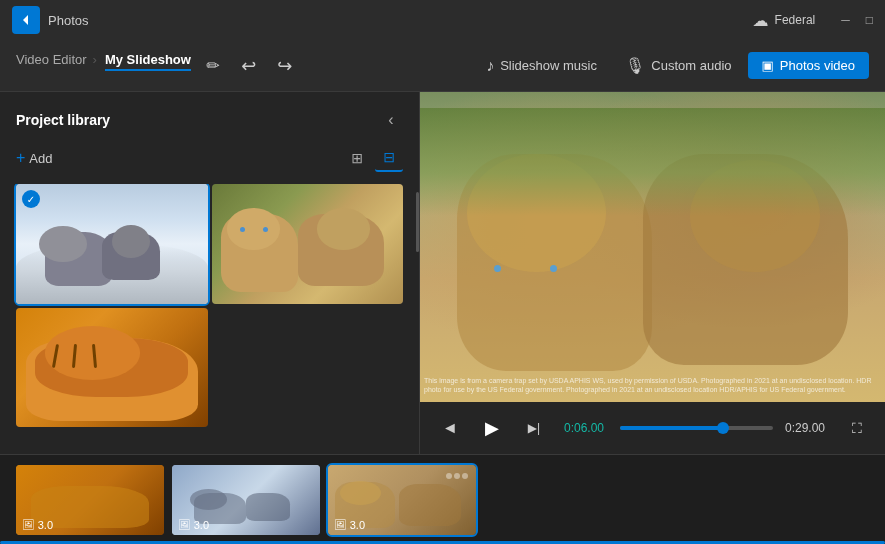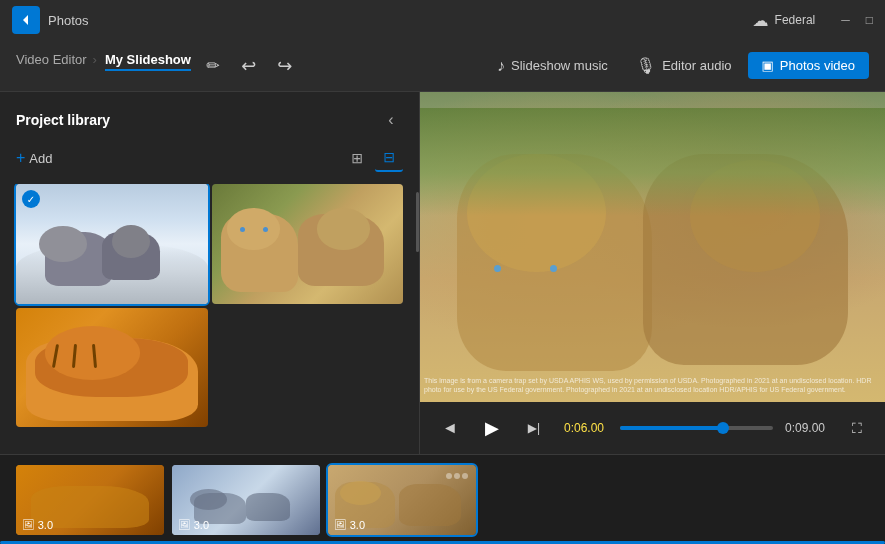--- a/index.html
+++ b/index.html
@@ -314,21 +314,21 @@
       border-radius: 50%;
       background: transparent;
       border: none;
       display: flex; align-items: center; justify-content: center;
       cursor: pointer;
       color: #fff;
       font-size: 18px;
     }
     .time-display {
       font-size: 12px;
-      color: #fde047;
+      color: #14b8a6;
       min-width: 48px;
       text-align: center;
     }
     .progress-bar {
       flex: 1;
       height: 4px;
       background: #555;
       border-radius: 2px;
       position: relative;
       cursor: pointer;
@@ -438,21 +438,21 @@
     <div class="undo-btn">↩</div>
     <div class="redo-btn">↪</div>
   </div>
   <div class="toolbar-right">
     <button class="toolbar-btn">
       <span class="btn-icon">♪</span>
       <span>Slideshow music</span>
     </button>
     <button class="toolbar-btn">
       <span class="btn-icon">🎙</span>
-      <span>Editor audio</span>
+      <span>Custom audio</span>
     </button>
     <button class="finish-btn">
       <span class="btn-icon">▣</span>
       <span>Photos video</span>
     </button>
   </div>
 </div>
 
 <div class="main-content">
 
@@ -556,21 +556,21 @@
       </button>
       <button class="ctrl-btn">
         <span style="font-size:12px;">▶|</span>
       </button>
       <span class="time-display">0:06.00</span>
       <div class="progress-bar">
         <div class="progress-fill">
           <div class="progress-thumb"></div>
         </div>
       </div>
-      <span class="time-total">0:09.00</span>
+      <span class="time-total">0:29.00</span>
       <div class="fullscreen-btn">
         <span>⛶</span>
       </div>
     </div>
   </div>
 </div>
 
 <div class="timeline" style="position:relative;">
 
   <div class="timeline-item tl-tiger">

